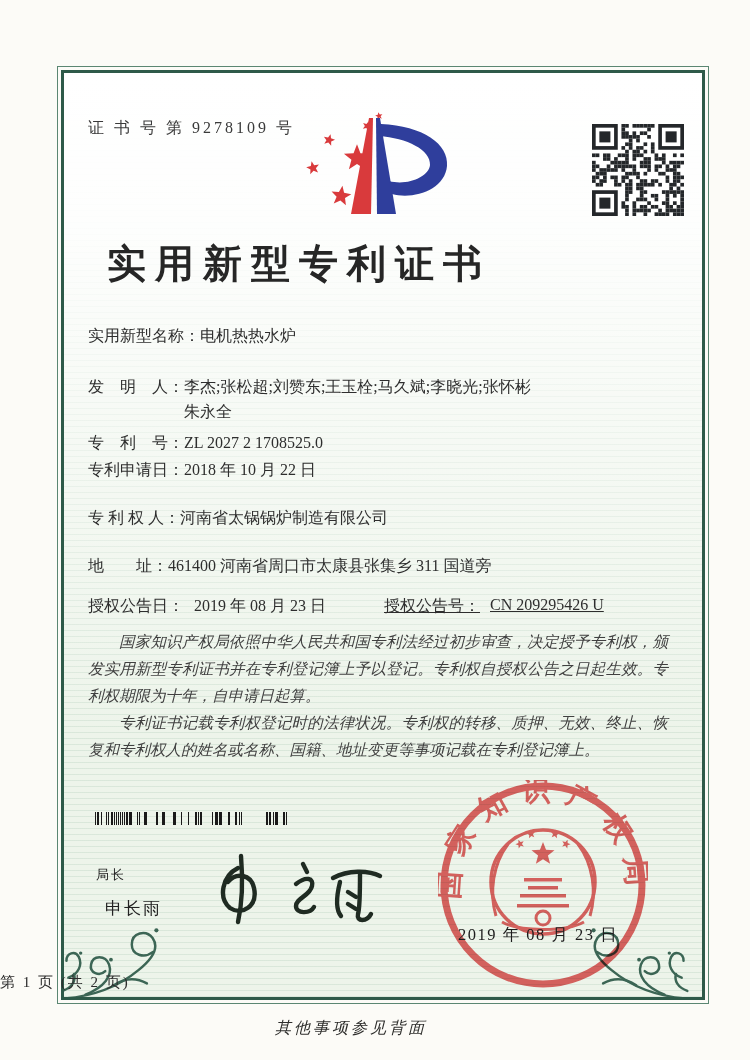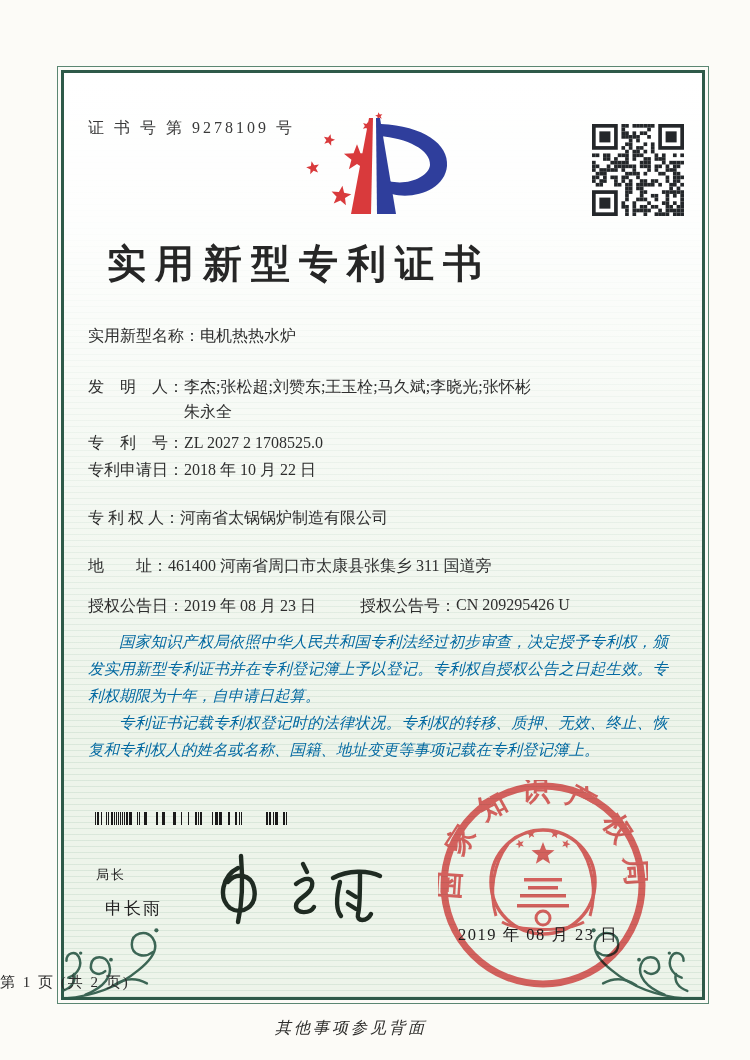--- a/index.html
+++ b/index.html
@@ -19,23 +19,23 @@
   .row .label{white-space:pre;flex:0 0 auto;}
   .row .value{flex:1;}
   .fields{left:88px;width:580px;}
   .r-name{top:323px;}
   .r-inv{top:374px;}
   .r-pat{top:430px;align-items:center;}
   .r-fil{top:457px;}
   .r-own{top:505px;}
   .r-addr{top:553px;}
   .r-grant{top:596px;display:flex;}
-  .grant-pair{display:flex;font-size:16px;color:#2e2e2e;}
-  .grant-pair.second{margin-left:44px;}
-  .paras{left:88px;top:628px;width:580px;font-size:15.5px;line-height:27px;color:#0369a1;text-align:justify;font-style:italic;}
+  .grant-pair{display:flex;font-size:16px;color:#2e2e2e;gap:10px;}
+  .grant-pair.second{margin-left:58px;text-decoration:underline;}
+  .paras{left:88px;top:628px;width:580px;font-size:15.5px;line-height:27px;color:#404040;text-align:justify;font-style:italic;}
   .paras p{margin:0;text-indent:2em;}
   .barcode{left:95px;top:812px;width:196px;height:13px;}
   .director-title{left:96px;top:866px;font-family:"Liberation Sans","DejaVu Sans",sans-serif;font-size:13px;color:#222;letter-spacing:2px;}
   .director-name{left:96px;top:897px;font-family:"Liberation Sans","DejaVu Sans",sans-serif;font-size:17px;color:#222;letter-spacing:2px;margin-left:9px;}
   .signature{left:208px;top:848px;width:185px;height:80px;}
   .seal{left:438px;top:780px;width:210px;height:210px;opacity:.88;mix-blend-mode:multiply;}
   .seal-date{left:458px;top:924px;font-size:16.5px;letter-spacing:1.5px;color:#1d1d1d;z-index:5;}
   .page-indicator{left:0;top:973px;width:750px;text-align:left;font-size:15px;letter-spacing:2px;color:#2c2c2c;}
   .back-note{left:0;top:1018px;width:702px;text-align:center;font-size:16px;letter-spacing:3px;color:#2e2e2c;font-style:italic;}
   .ornament{width:142px;height:142px;}

